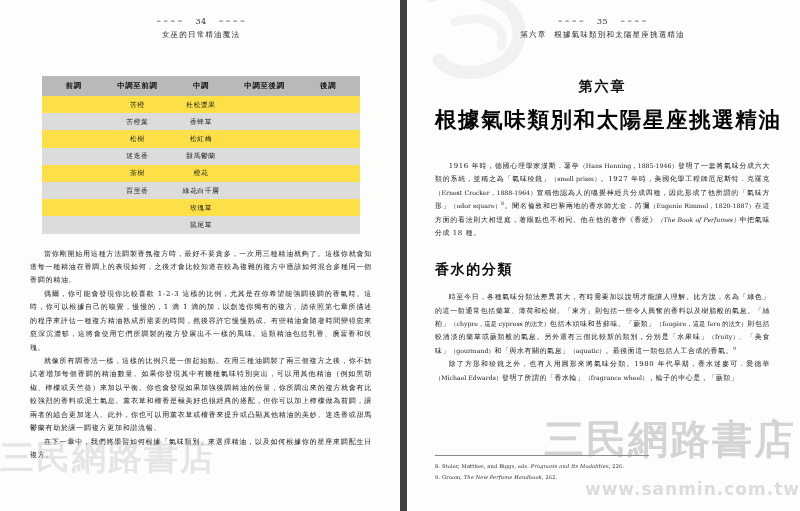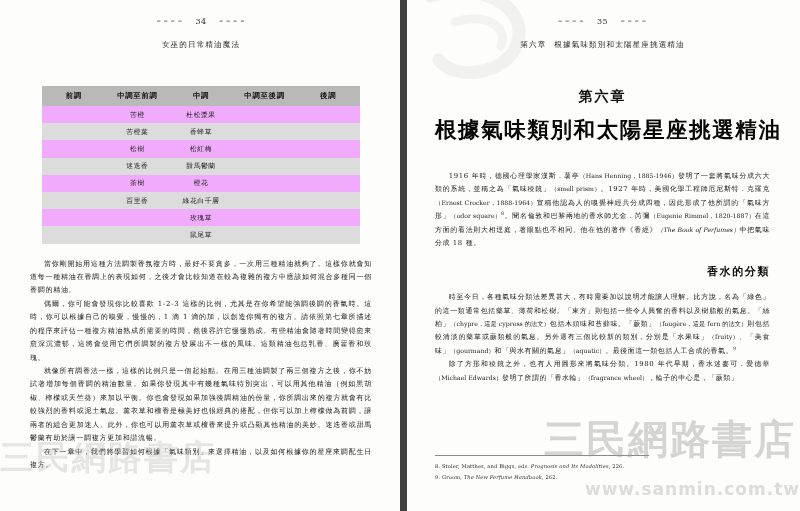--- a/index.html
+++ b/index.html
@@ -57,21 +57,21 @@
   }
   .folio-num {
     font-size: 8px;
     letter-spacing: .4px;
     color: #2f2f2f;
   }
   .running-title {
     font-size: 7.6px;
     letter-spacing: 1.1px;
     color: #2b2b2b;
-    margin-top: 13px;
+    margin-top: 3px;
     white-space: nowrap;
   }
   .running-title .chapnum { margin-right: 8px; }
 
   
   .notes-table {
     margin: 36px 12px 0 12px;
     border-collapse: collapse;
     width: calc(100% - 24px);
     table-layout: fixed;
@@ -90,21 +90,21 @@
   .notes-table td {
     font-size: 6.8px;
     letter-spacing: .55px;
     text-align: center;
     padding: 3.6px 1px;
     color: #1d1d1d;
     border: none;
     white-space: nowrap;
     height: 8px;
   }
-  .notes-table tr.row-odd  td { background: #f0abfc; }
+  .notes-table tr.row-odd  td { background: #fde047; }
   .notes-table tr.row-even td { background: #dcdcdc; }
 
   
   .body-text {
     margin-top: 14px;
     font-size: 7px;
     line-height: 1.92;
     letter-spacing: .72px;
     text-align: justify;
     color: #1b1b1b;
@@ -136,25 +136,25 @@
     letter-spacing: .62px;
     text-align: justify;
     color: #1b1b1b;
   }
   .right-body p { margin: 0; text-indent: 2em; }
   .lat { font-family: "DejaVu Serif", "Liberation Serif", serif; font-size: 6.2px; letter-spacing: 0; }
   .ital { font-style: italic; }
   .sup { font-size: 4.6px; vertical-align: super; }
 
   .section-heading {
-    text-align: right;
-    font-size: 11px;
+    text-align: left;
+    font-size: 14px;
     font-weight: bold;
     letter-spacing: 1.6px;
-    margin: 14px 0 12px 0;
+    margin: 21px 0 12px 0;
     color: #0d0d0d;
   }
 
   
   .footnotes {
     position: absolute;
     left: 28px;
     right: 30px;
     bottom: 26px;
   }

